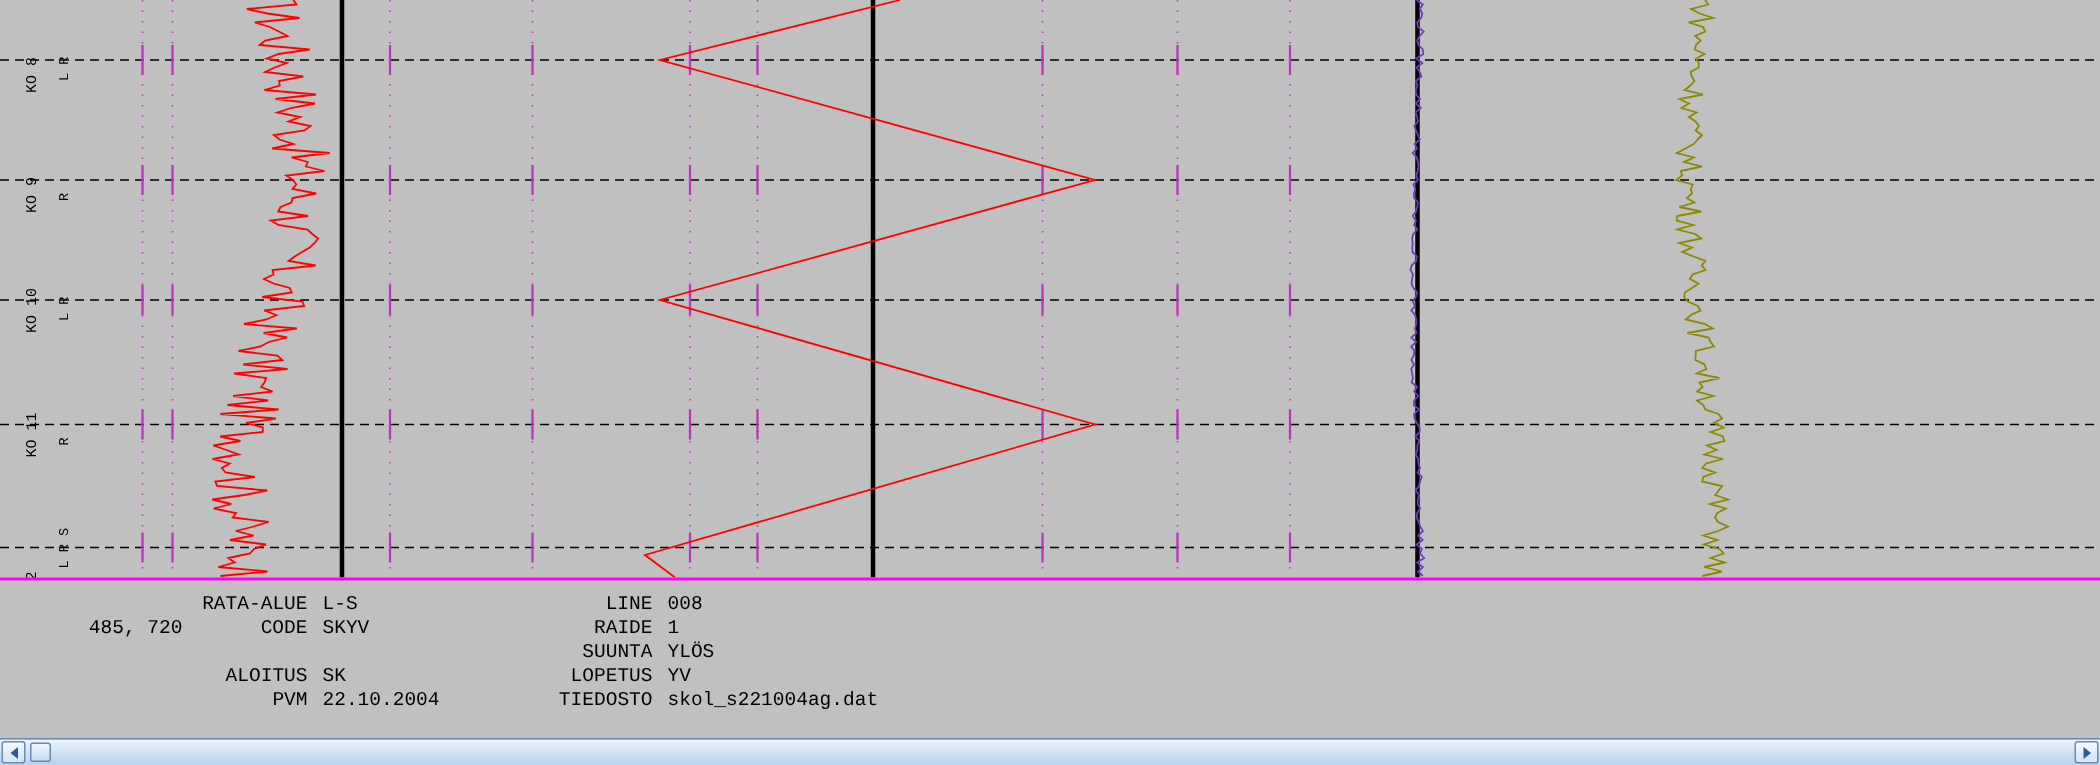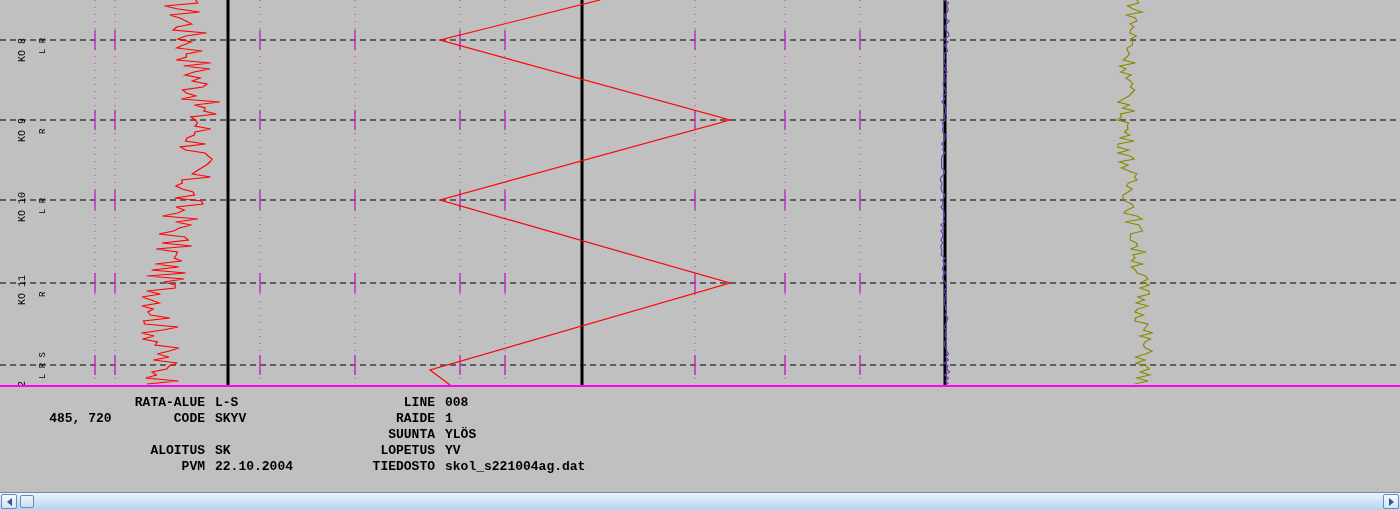--- a/index.html
+++ b/index.html
@@ -33,21 +33,20 @@
     left: 0;
     top: 395px;
     width: 1400px;
     height: 85px;
   }
   .info-col {
     position: absolute;
     top: 0;
     line-height: 16px;
     white-space: pre;
-    font-weight: bold;
   }
 
   .lab-left  { width: 80px; text-align: right; display: inline-block; }
   .lab-right { display: inline-block; padding-left: 10px; }
 
   #scrollbar {
     position: absolute;
     left: 0; bottom: 0;
     width: 1400px;
     height: 18px;
@@ -175,21 +174,21 @@
     <div class="ylab" style="left: 38px; top: 214px; font-size: 9px;">L R</div>
     <div class="ylab" style="left: 18px; top: 305px;">KO 11</div>
     <div class="ylab" style="left: 38px; top: 297px; font-size: 9px;">R</div>
     <div class="ylab" style="left: 18px; top: 387px;">2</div>
     <div class="ylab" style="left: 38px; top: 379px; font-size: 9px;">L R S</div>
   </div>
 
 <div id="sep-line"></div>
 
 <div id="info-panel">
-  <div class="info-col" style="left:18px;">
+  <div class="info-col" style="left:28px;">
     <span>485, 720</span>
   </div>
   <div class="info-col" id="left-block" style="left:125px;"><div><span class="lab-left">RATA-ALUE</span><span class="lab-right">L-S</span></div><div><span class="lab-left">CODE</span><span class="lab-right">SKYV</span></div><div><span class="lab-left"></span><span class="lab-right"></span></div><div><span class="lab-left">ALOITUS</span><span class="lab-right">SK</span></div><div><span class="lab-left">PVM</span><span class="lab-right">22.10.2004</span></div></div>
   <div class="info-col" id="right-block" style="left:355px;"><div><span class="lab-left">LINE</span><span class="lab-right">008</span></div><div><span class="lab-left">RAIDE</span><span class="lab-right">1</span></div><div><span class="lab-left">SUUNTA</span><span class="lab-right">YLÖS</span></div><div><span class="lab-left">LOPETUS</span><span class="lab-right">YV</span></div><div><span class="lab-left">TIEDOSTO</span><span class="lab-right">skol_s221004ag.dat</span></div></div>
 </div>
 
 <div id="scrollbar">
   <div class="sb-btn left">
     <div class="tri l"></div>
   </div>

